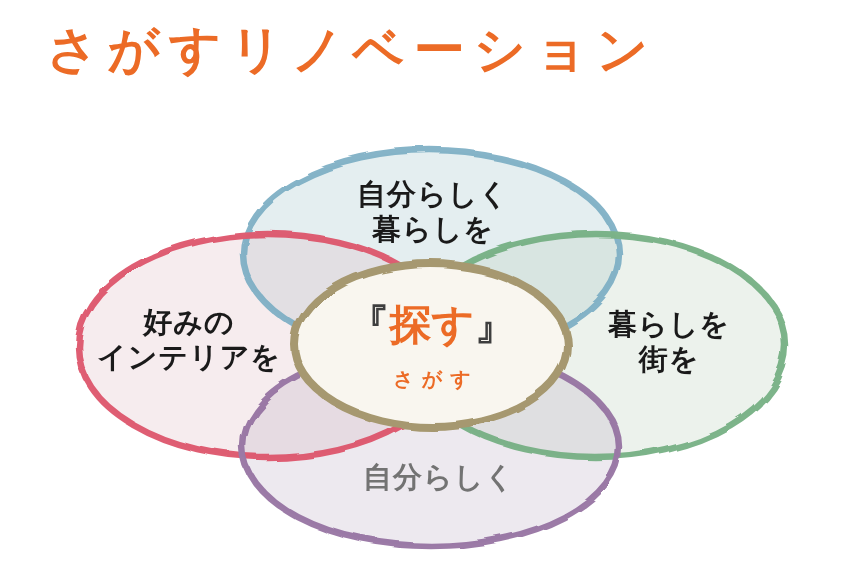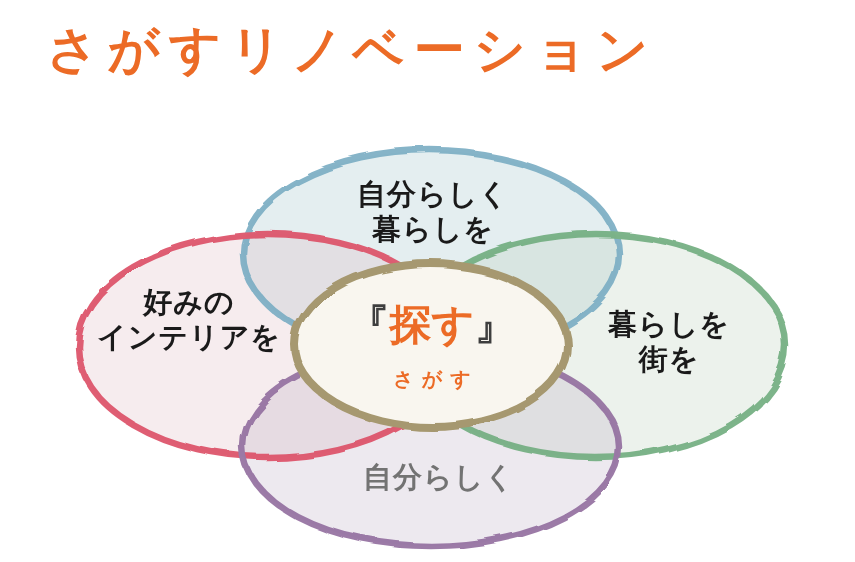--- a/index.html
+++ b/index.html
@@ -33,21 +33,21 @@
     transform: translate(-50%, -50%);
     text-align: center;
     font-weight: 800;
     font-size: 29px;
     line-height: 1.22;
     white-space: nowrap;
     letter-spacing: 1px;
   }
   .petal-label.top    { left: 433px; top: 212px; }
   .petal-label.right  { left: 669px; top: 342px; }
-  .petal-label.left   { left: 189px; top: 320px; }
+  .petal-label.left   { left: 189px; top: 340px; }
   .petal-label.bottom { left: 439px; top: 478px; }
   .center-label {
     position: absolute;
     left: 432px;
     top: 347px;
     transform: translate(-50%, -50%);
     text-align: center;
     white-space: nowrap;
   }
   .center-main {

